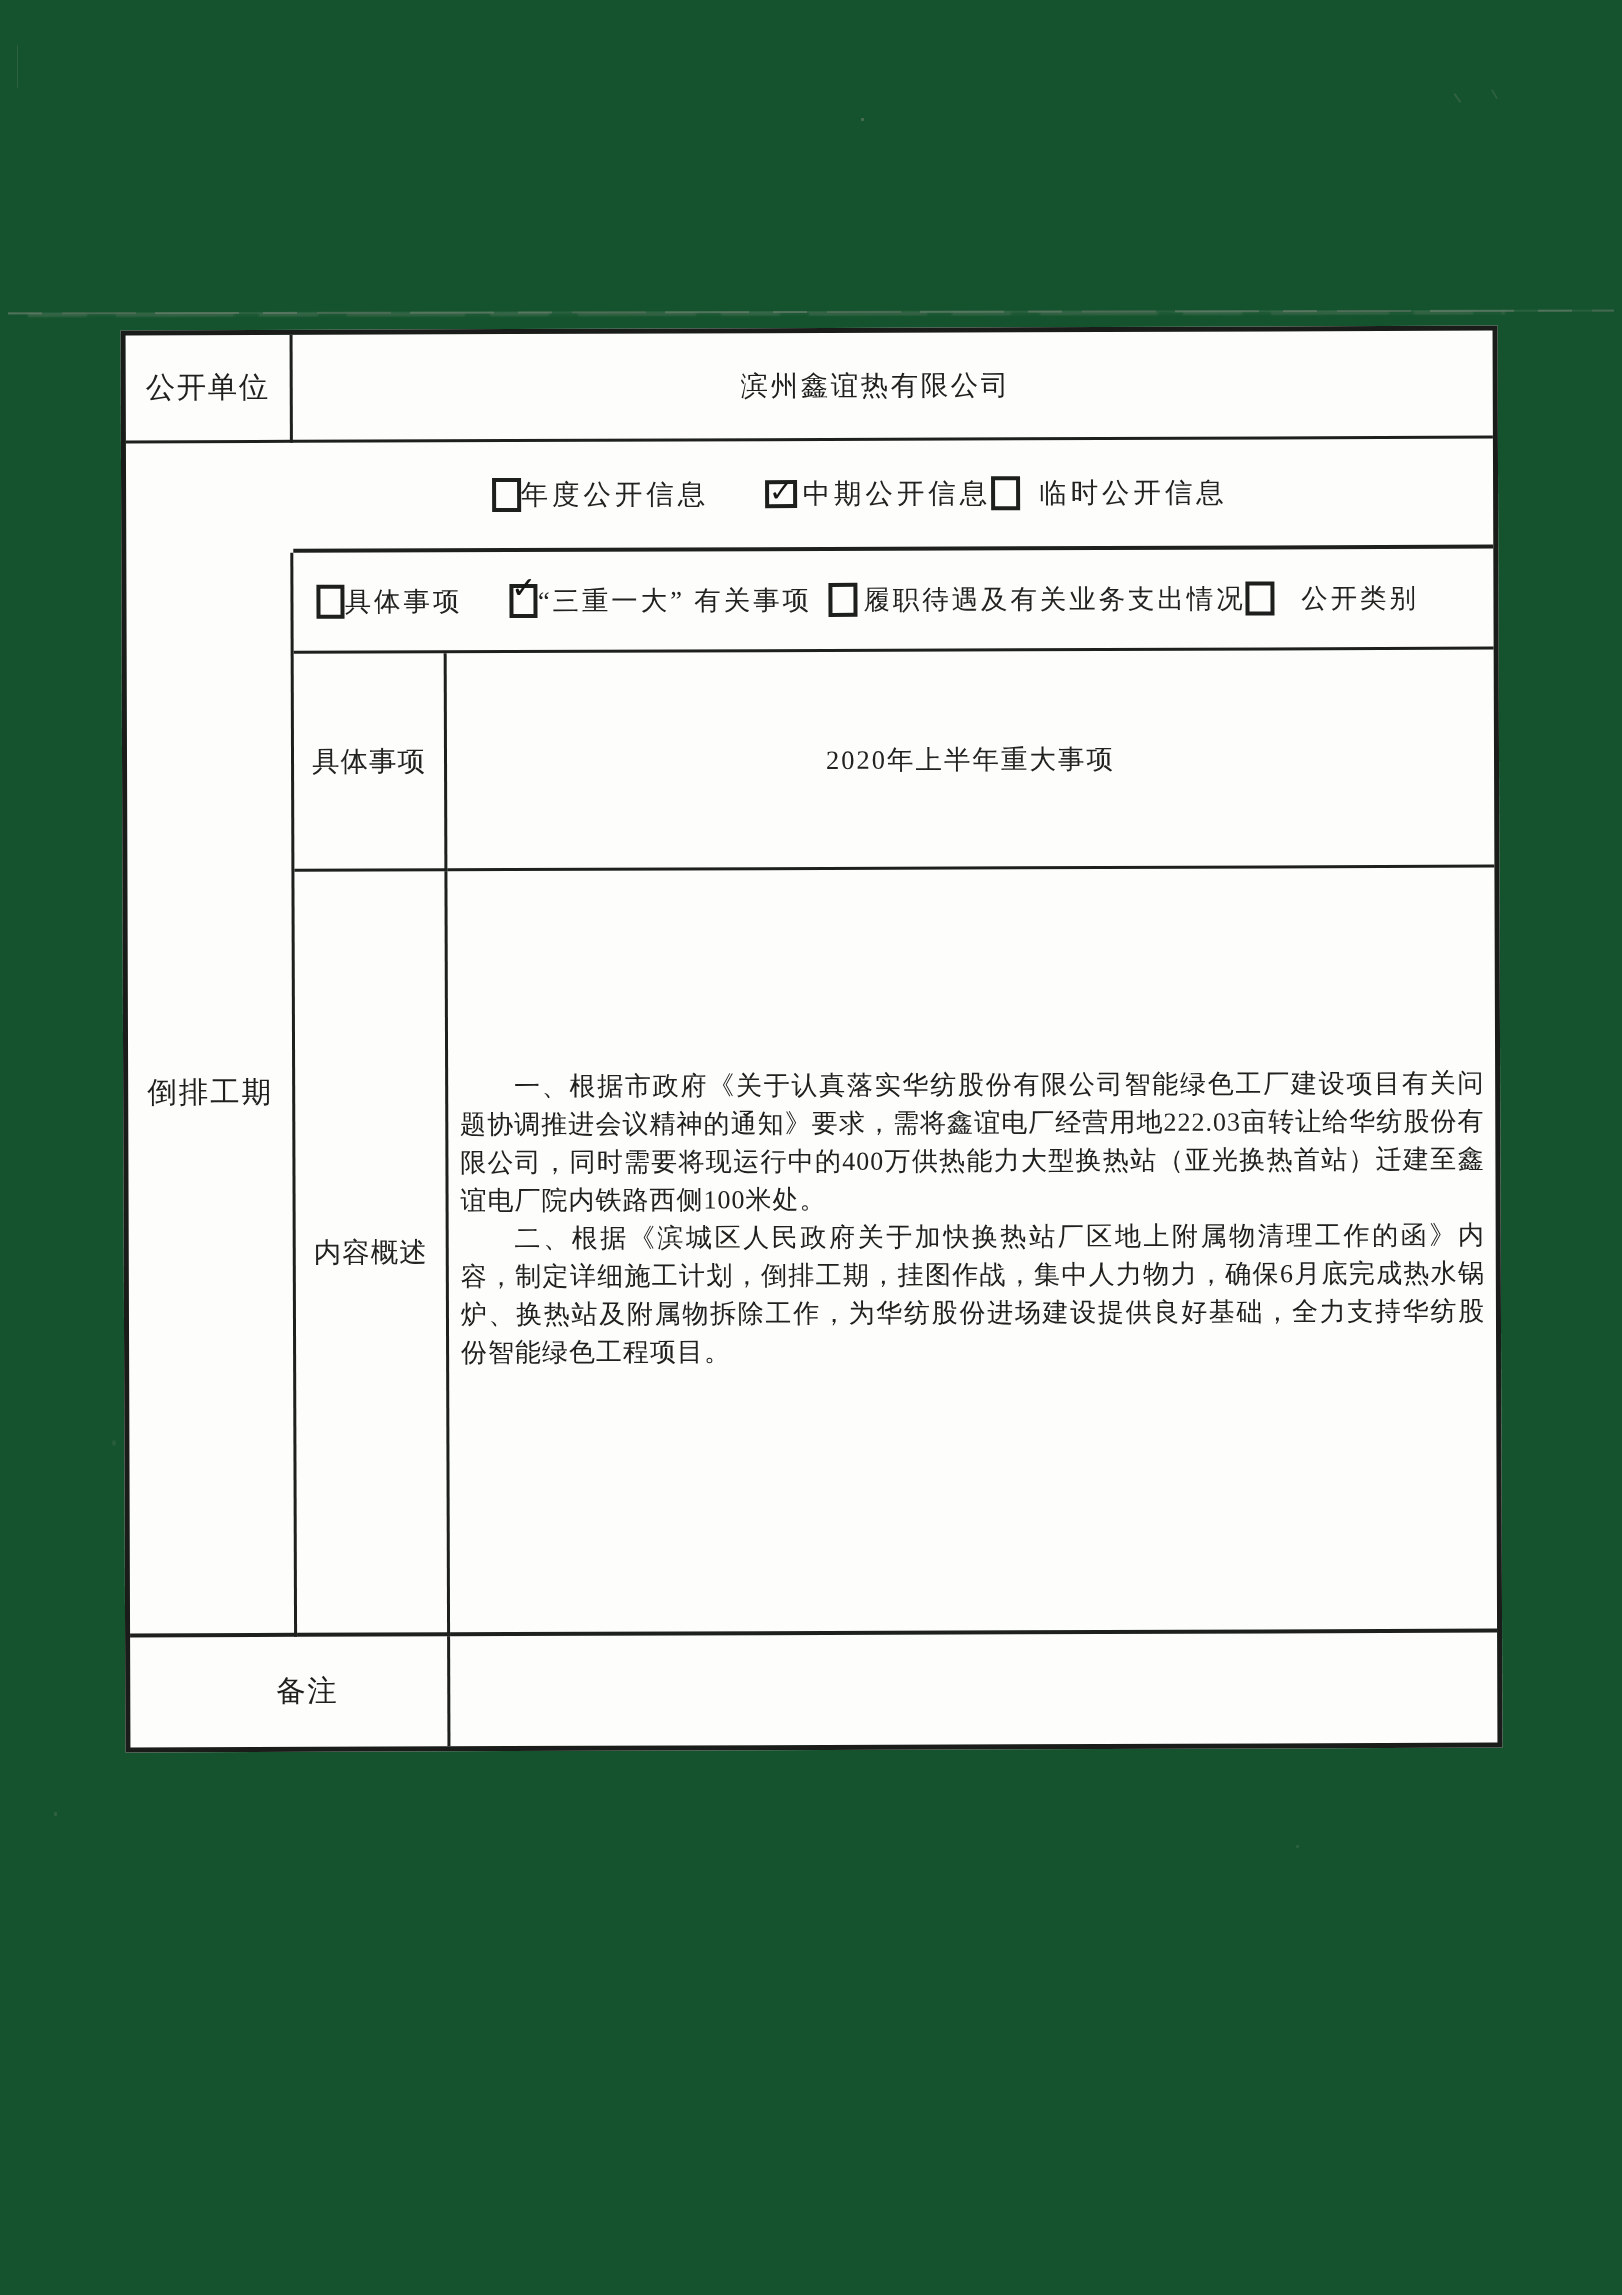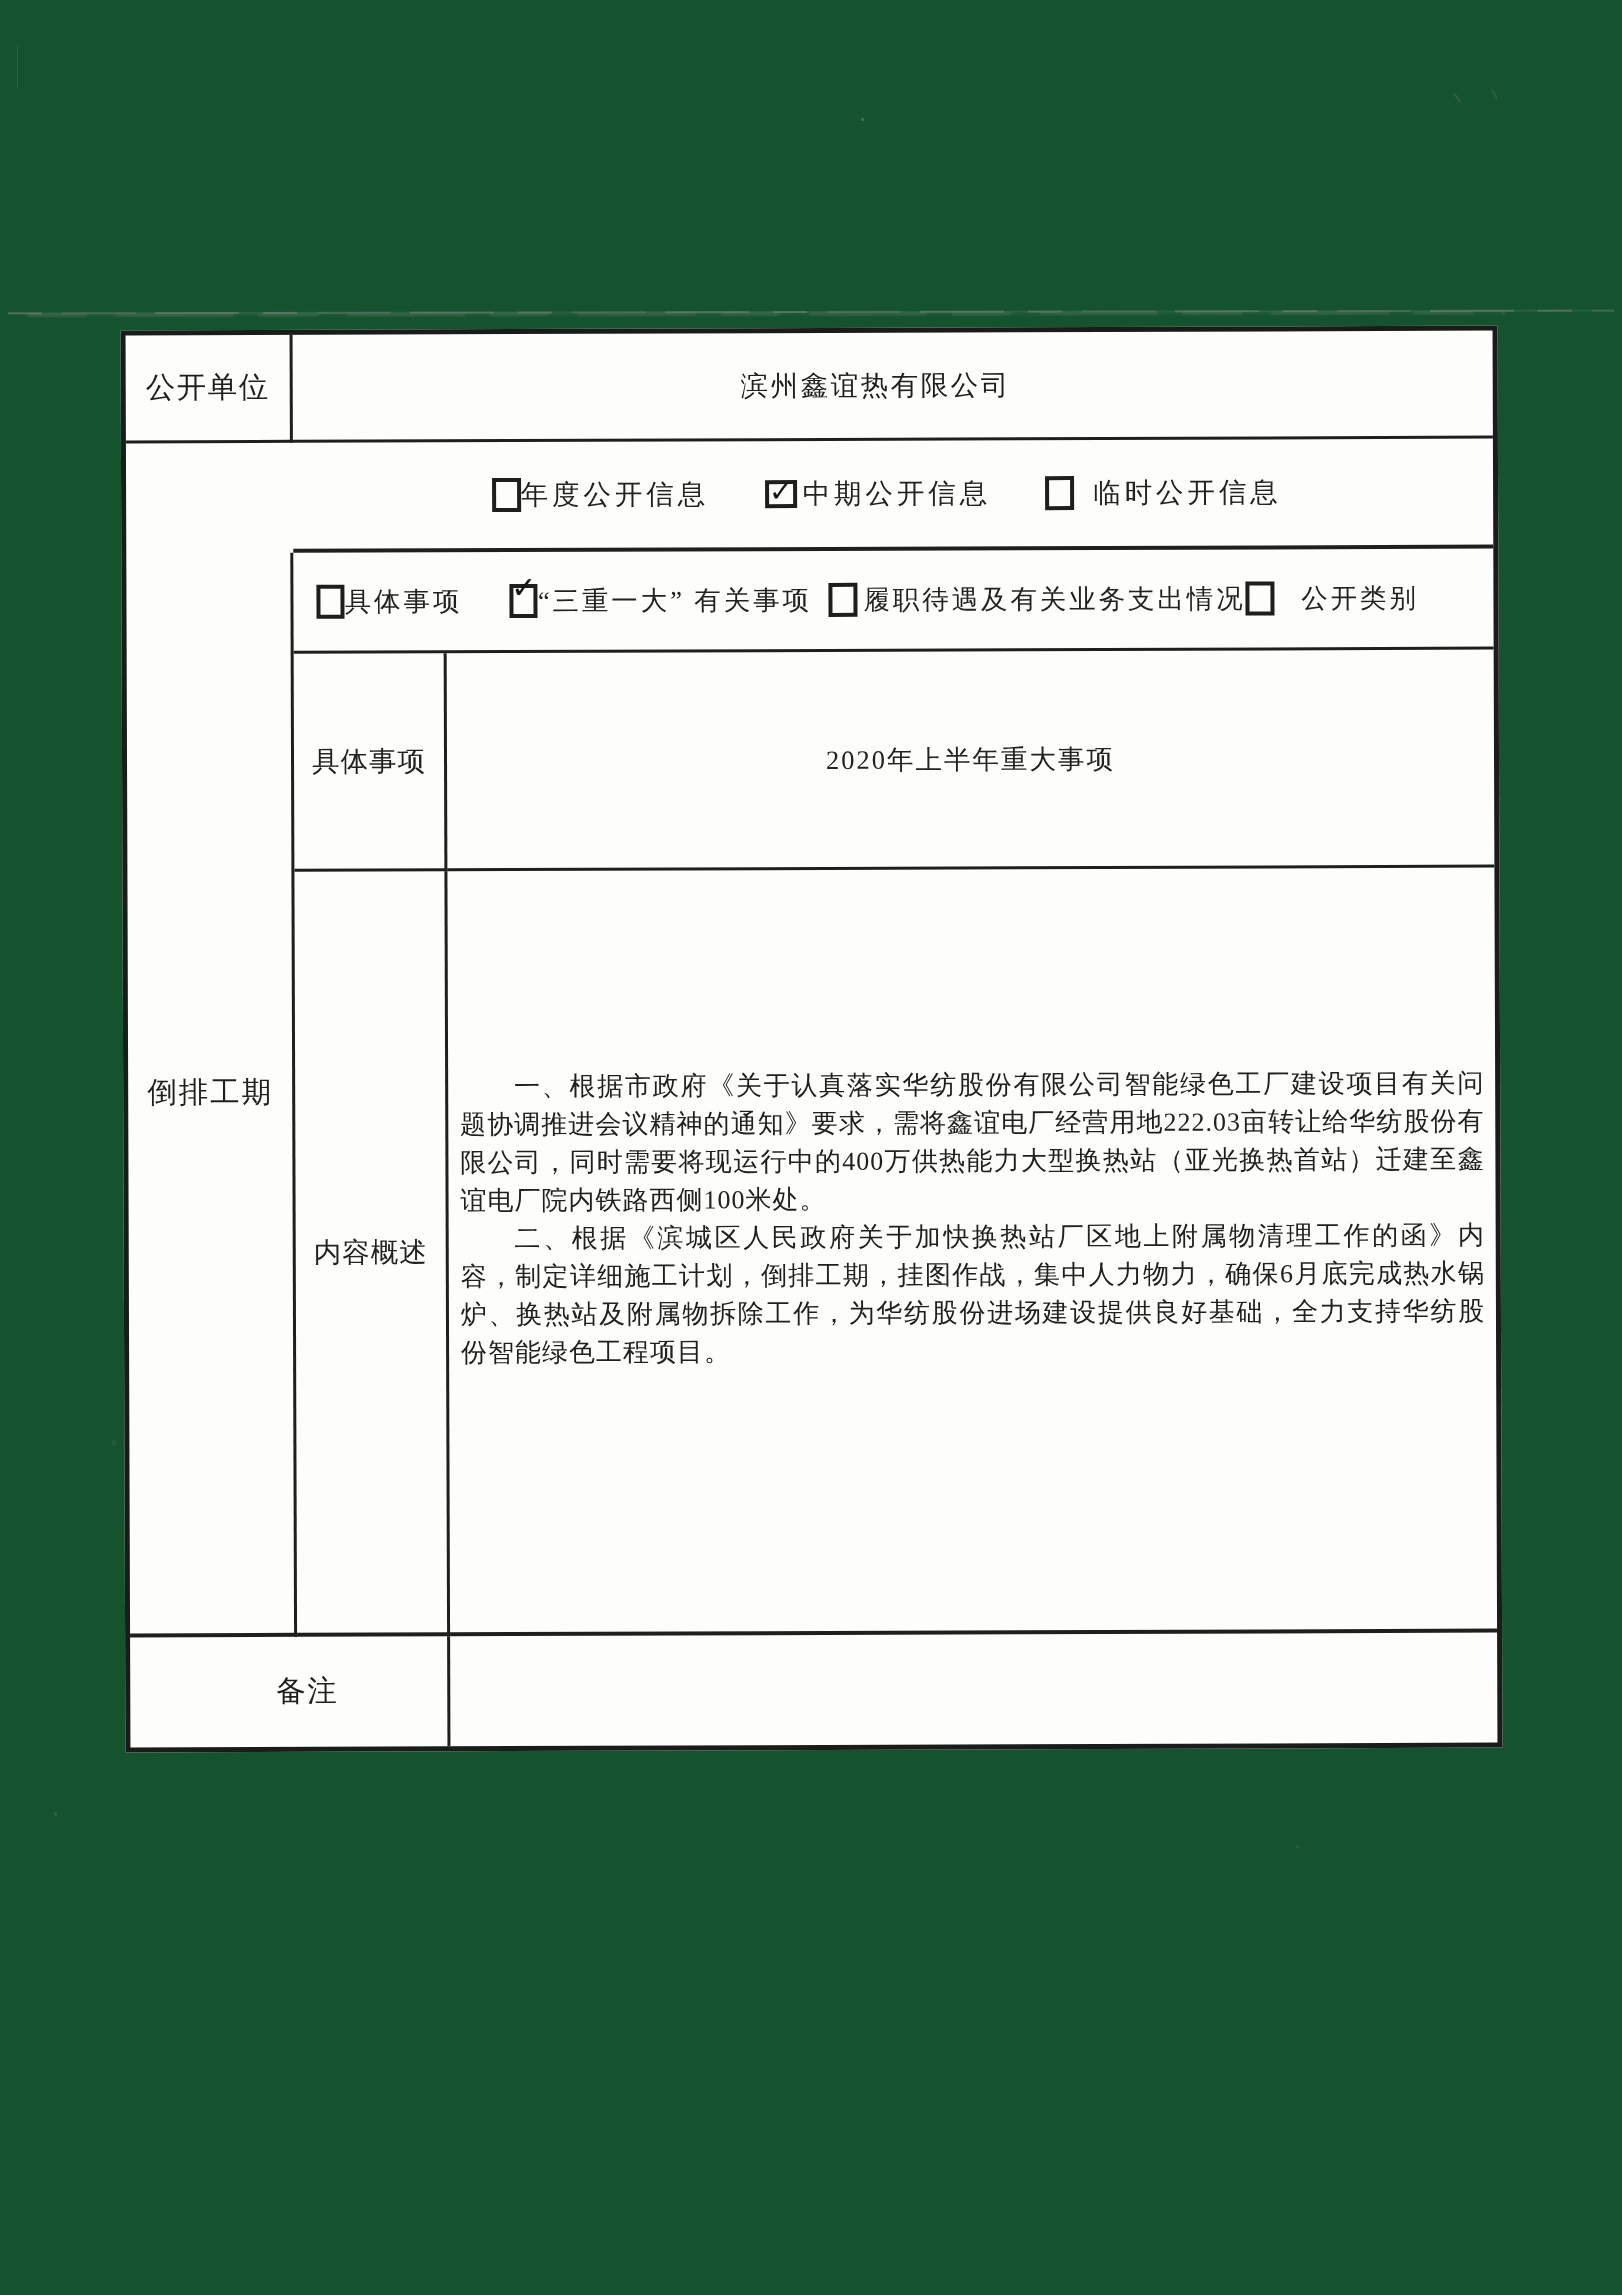--- a/index.html
+++ b/index.html
@@ -79,21 +79,21 @@
   .a2{padding-right:34px;}
 
   .specific-value{font-size:26.5px;letter-spacing:2px;color:#222220;white-space:nowrap;}
 
   
   .cat-row{justify-content:flex-start;padding-left:199px;font-size:27.5px;}
   .type-row{justify-content:flex-start;padding-left:22.6px;font-size:26.5px;}
   .opt{display:inline-flex;align-items:center;white-space:nowrap;}
   .opt-label{letter-spacing:3.9px;color:#222220;}
   .type-row .opt-label{letter-spacing:2.9px;}
-  .m115{margin-left:56px;} .m110{margin-left:54px;align-items:center;}
+  .m115{margin-left:56px;} .m110{align-items:center;}
   .m95{margin-left:47px;} .m35{margin-left:17px;}
   .g20{margin-left:6px;} .g40{margin-left:19.6px;} .g12{margin-left:5.9px;} .g55{margin-left:27px;}
 
   .cb{
     box-sizing:content-box;flex:0 0 auto;position:relative;
     width:20.6px;height:26.5px;border:4.4px solid #1c1f1c;
     display:inline-flex;align-items:center;justify-content:center;
   }
   .cb.square{width:23.6px;height:20.6px;border-width:4.9px;}
   .check{

